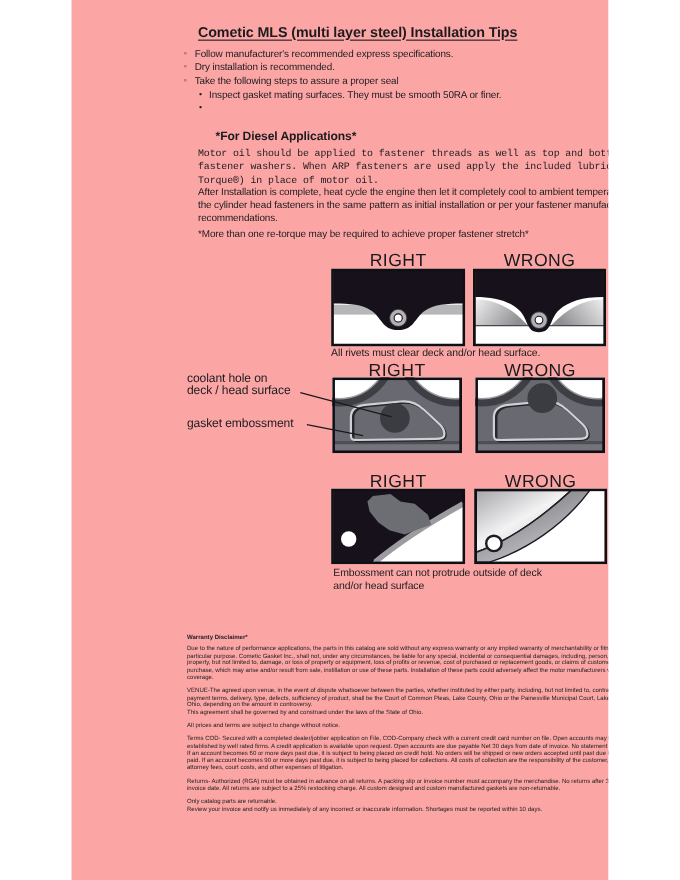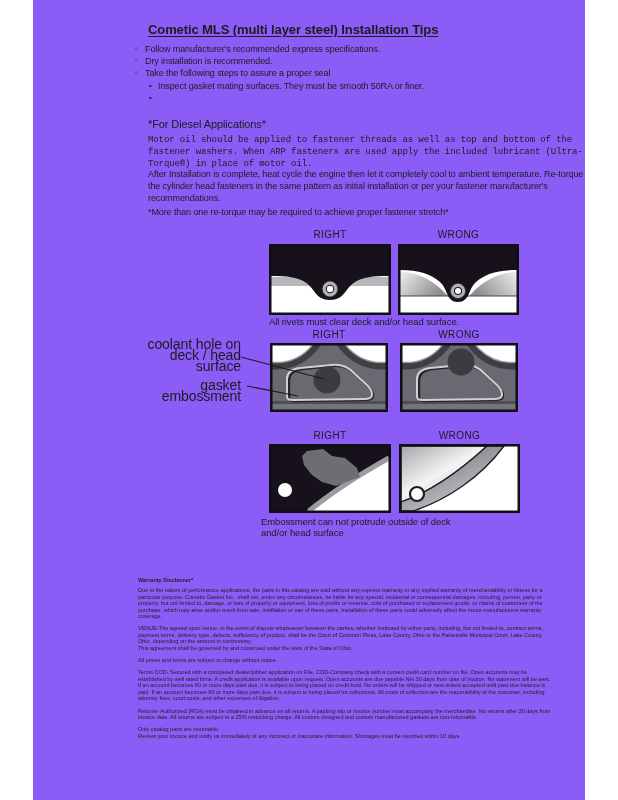--- a/index.html
+++ b/index.html
@@ -1,45 +1,45 @@
 <!DOCTYPE html>
 <html><head>
 <meta charset="utf-8">
 <style>
   * { margin:0; padding:0; box-sizing:border-box; }
   html,body { background:#ffffff; }
   .page {
-    position:relative; width:552px; height:800px; margin:0 auto;
-    background:#8b5cf6; overflow:hidden;
+    position:relative; width:488px; height:800px; margin:0 auto;
+    background:#fca5a5; overflow:hidden;
     font-family:"Liberation Sans","DejaVu Sans",sans-serif;
     color:#1c1c1e;
   }
   .title {
     position:absolute; left:115px; top:22px;
     font-size:13px; font-weight:bold; letter-spacing:-0.1px;
     text-decoration:underline; text-underline-offset:2px;
   }
   .tips { position:absolute; left:102px; top:43px; width:450px; font-size:9px; line-height:12.2px; letter-spacing:-0.1px; }
   .tip-row { display:flex; }
   .tip-row .marker { width:10px; flex:0 0 10px; text-align:left; font-size:8px; }
   .tip-row.sub { padding-left:14px; }
   .tip-row.sub .marker { width:9px; flex:0 0 9px; }
-  .diesel-head { position:absolute; left:115px; top:118px; font-size:11px; font-weight:normal; letter-spacing:-0.1px; }
+  .diesel-head { position:absolute; left:131px; top:118px; font-size:11px; font-weight:bold; letter-spacing:-0.1px; }
   .body-par { position:absolute; left:115px; width:440px; font-size:9px; line-height:12.2px; letter-spacing:-0.1px; }
   .par1 { top:134px;font-family:Liberation Mono, monospace; }
   .par2 { top:168px; }
   .par3 { top:206px; }
 
-  .dlabel { position:absolute; font-size:10px; letter-spacing:0.4px; color:#1a1a1c; text-align:center; }
+  .dlabel { position:absolute; font-size:16px; letter-spacing:0.4px; color:#1a1a1c; text-align:center; }
   .dbox { position:absolute; display:block; }
   .caption { position:absolute; font-size:9.5px; font-weight:normal; letter-spacing:-0.1px; line-height:11px; white-space:pre-line; }
 
   .callouts {
     position:absolute; left:105px; top:339px; width:103px;
-    font-size:14px; line-height:10.8px; text-align:right; letter-spacing:-0.1px; white-space:pre-line;
+    font-size:11px; line-height:10.8px; text-align:left; letter-spacing:-0.1px; white-space:pre-line;
   }
   .callout2 { top:380px; }
   .leaders { position:absolute; left:105px; top:336px; z-index:5; pointer-events:none; }
 
   .disclaimer { position:absolute; left:105px; top:577px; width:414px; font-size:5.5px; line-height:6.4px; color:#222; }
   .disclaimer .head { font-weight:bold; margin-bottom:4px; }
   .disclaimer p { margin-bottom:6px; }
   .disclaimer p.tight { margin-bottom:0; }
   .page-number { position:absolute; left:388px; top:802px; font-size:12px; letter-spacing:0.2px; color:#2a2a2c; }
 </style>
@@ -181,21 +181,21 @@
           <stop offset="1" stop-color="#d8d8db"></stop>
       </linearGradient>
     </defs>
     <rect x="0" y="0" width="121" height="69" fill="#ffffff"></rect>
     <path d="M2,2 L88,2 C62,26 34,47 2,58 Z" fill="url(#g3a)" stroke="#1d1d23" stroke-width="1.3"></path>
     <path d="M88,2 L105,2 C82,33 48,56 14,67 L2,67 L2,58 C34,47 62,26 88,2 Z" fill="url(#g3b)" stroke="#1d1d23" stroke-width="1.3"></path>
     <circle cx="18" cy="50" r="7" fill="#ffffff" stroke="#1d1d23" stroke-width="2.2"></circle>
     <rect x="1.25" y="1.25" width="118.5" height="66.5" fill="none" stroke="#0f0f14" stroke-width="2.5"></rect>
   </svg>
 
-  <div class="caption" style="left:228px; top:516px;">Embossment can not protrude outside of deck
+  <div class="caption" style="left:238px; top:516px;">Embossment can not protrude outside of deck
 and/or head surface</div>
 
   <div class="disclaimer">
     <div class="head">Warranty Disclaimer*</div>
     <p>Due to the nature of performance applications, the parts in this catalog are sold without any express warranty or any implied warranty of merchantability or fitness for a particular purpose.  Cometic Gasket Inc., shall not, under any circumstances, be liable for any special, incidental or consequential damages, including, person, party or property, but not limited to, damage, or loss of property or equipment, loss of profits or revenue, cost of purchased or replacement goods, or claims of customers of the purchase, which may arise and/or result from sale, instillation or use of these parts.  Installation of these parts could adversely affect the motor manufacturers warranty coverage.</p>
     <p class="tight">VENUE-The agreed upon venue, in the event of dispute whatsoever between the parties, whether instituted by either party, including, but not limited to, contract terms, payment terms, delivery, type, defects, sufficiency of product, shall be the Court of Common Pleas, Lake County, Ohio or the Painesville Municipal Court, Lake County, Ohio, depending on the amount in controversy.</p>
     <p>This agreement shall be governed by and construed under the laws of the State of Ohio.</p>
     <p>All prices and terms are subject to change without notice.</p>
     <p>Terms COD- Secured with a completed dealer/jobber application on File, COD-Company check with a current credit card number on file.  Open accounts may be established by well rated firms.  A credit application is available upon request.  Open accounts are due payable Net 30 days from date of invoice.  No statement will be sent.  If an account becomes 60 or more days past due, it is subject to being placed on credit hold.  No orders will be shipped or new orders accepted until past due balance is paid.  If an account becomes 90 or more days past due, it is subject to being placed for collections.  All costs of collection are the responsibility of the customer, including attorney fees, court costs, and other expenses of litigation.</p>
     <p>Returns- Authorized (RGA) must be obtained in advance on all returns.  A packing slip or invoice number must accompany the merchandise.  No returns after 30 days from invoice date.  All returns are subject to a 25% restocking charge.  All custom designed and custom manufactured gaskets are non-returnable.</p>

